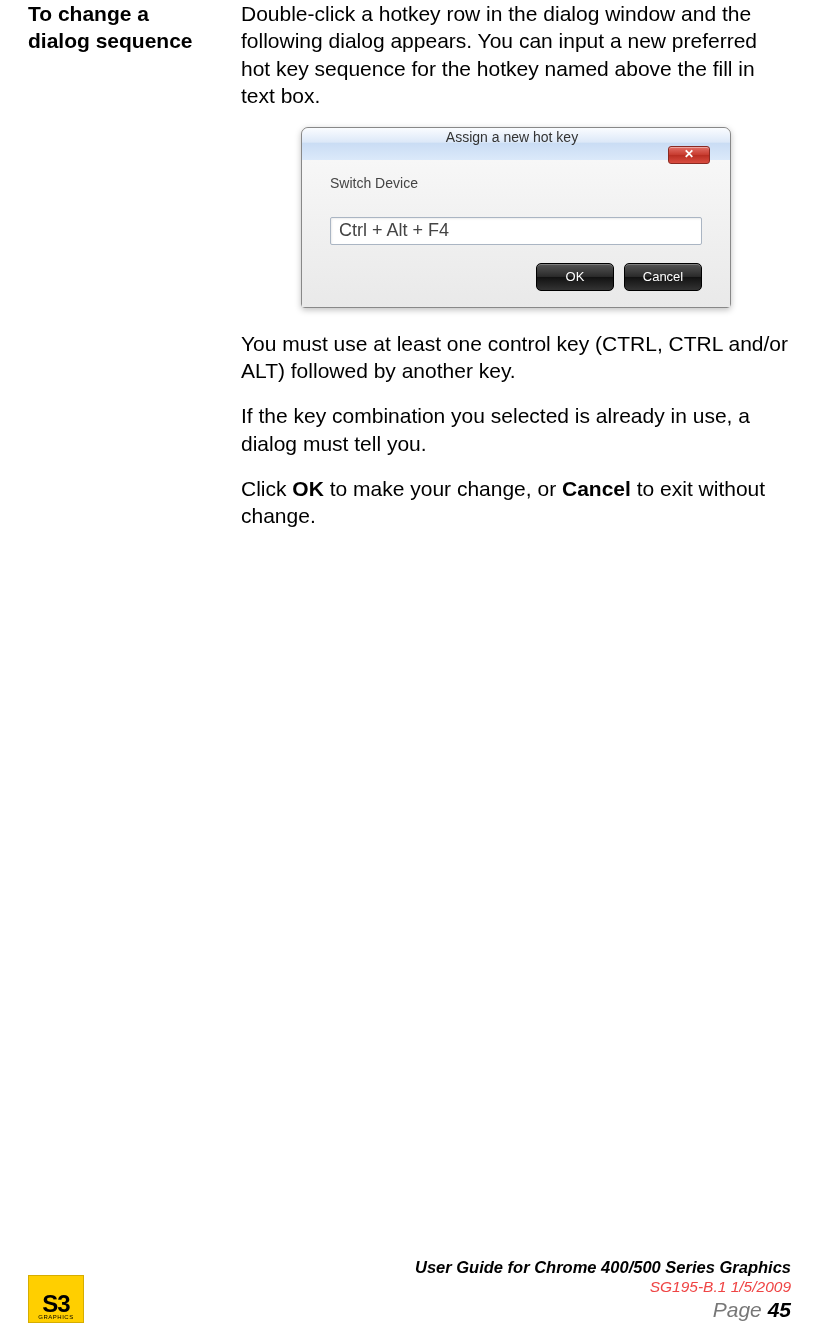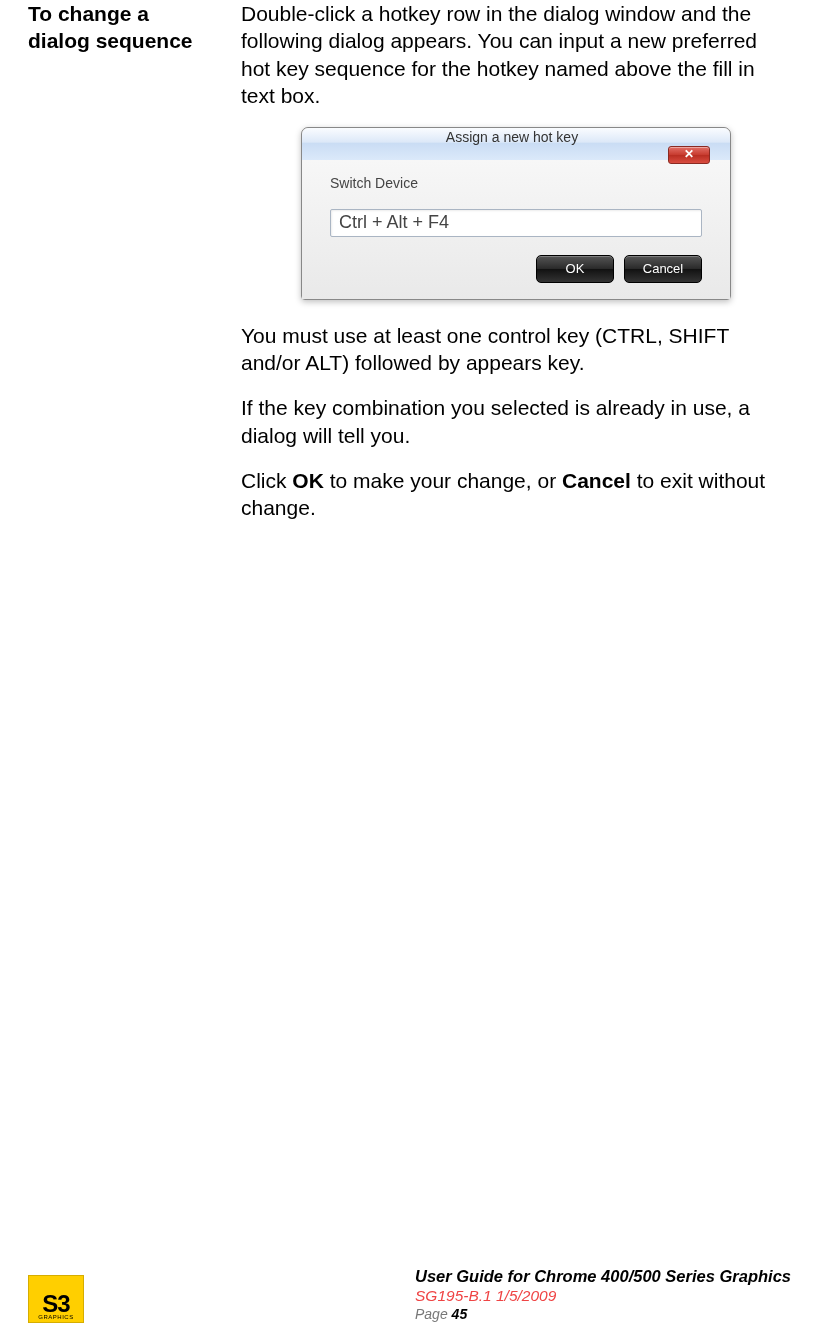--- a/index.html
+++ b/index.html
@@ -73,21 +73,21 @@
     box-shadow: inset 0 1px 0 rgba(255,255,255,.4);
     cursor: pointer;
   }
   .dlg-body {
     padding: 14px 28px 16px 28px;
     background: linear-gradient(#f7f7f7,#e9e9e9);
   }
   .dlg-label {
     font-size: 14px;
     color: #444;
-    margin-bottom: 16px;
+    margin-bottom: 24px;
   }
   .dlg-input {
     width: 100%;
     height: 28px;
     border: 1px solid #aab5c3;
     border-radius: 2px;
     background: #fff;
     padding: 0 8px;
     font-size: 18px;
     color: #444;
@@ -139,27 +139,28 @@
     line-height: .9;
     letter-spacing: -1px;
   }
   .logo-sub {
     font-size: 6px;
     color: #000;
     letter-spacing: .5px;
   }
   .footer-text {
     margin-left: auto;
+    text-align: right;
     font-style: italic;
     font-size: 16.5px;
     line-height: 1.25;
   }
   .ft-line1 { font-weight: 700; }
   .ft-line2 { color: #ef4444; font-size: 15.5px; }
-  .ft-line3 { color: #777; font-size: 14px; }
+  .ft-line3 { color: #777; font-size: 21px; }
   .ft-line3 b { color: #000; font-style: italic; }
 </style>
 </head>
 <body>
 
 <div class="page">
   <div class="leftcol">
     <div class="heading">To change a dialog sequence</div>
   </div>
   <div class="rightcol">
@@ -177,22 +178,22 @@
           <div class="dlg-label">Switch Device</div>
           <input class="dlg-input" type="text" value="Ctrl + Alt + F4" style="">
           <div class="dlg-buttons">
             <button class="dlg-btn">OK</button>
             <button class="dlg-btn">Cancel</button>
           </div>
         </div>
       </div>
     </div>
 
-    <p class="para">You must use at least one control key (CTRL, SHIFT and/or ALT) followed by appears key.</p>
-    <p class="para">If the key combination you selected is already in use, a dialog will tell you.</p>
+    <p class="para">You must use at least one control key (CTRL, CTRL and/or ALT) followed by another key.</p>
+    <p class="para">If the key combination you selected is already in use, a dialog must tell you.</p>
     <p class="para">
       <span>Click </span><b>OK</b><span> to make your change, or </span><b>Cancel</b><span> to exit without change.</span>
     </p>
   </div>
 </div>
 
 <div class="footer">
   <div class="logo">
     <div class="logo-main">S3</div>
     <div class="logo-sub">GRAPHICS</div>

